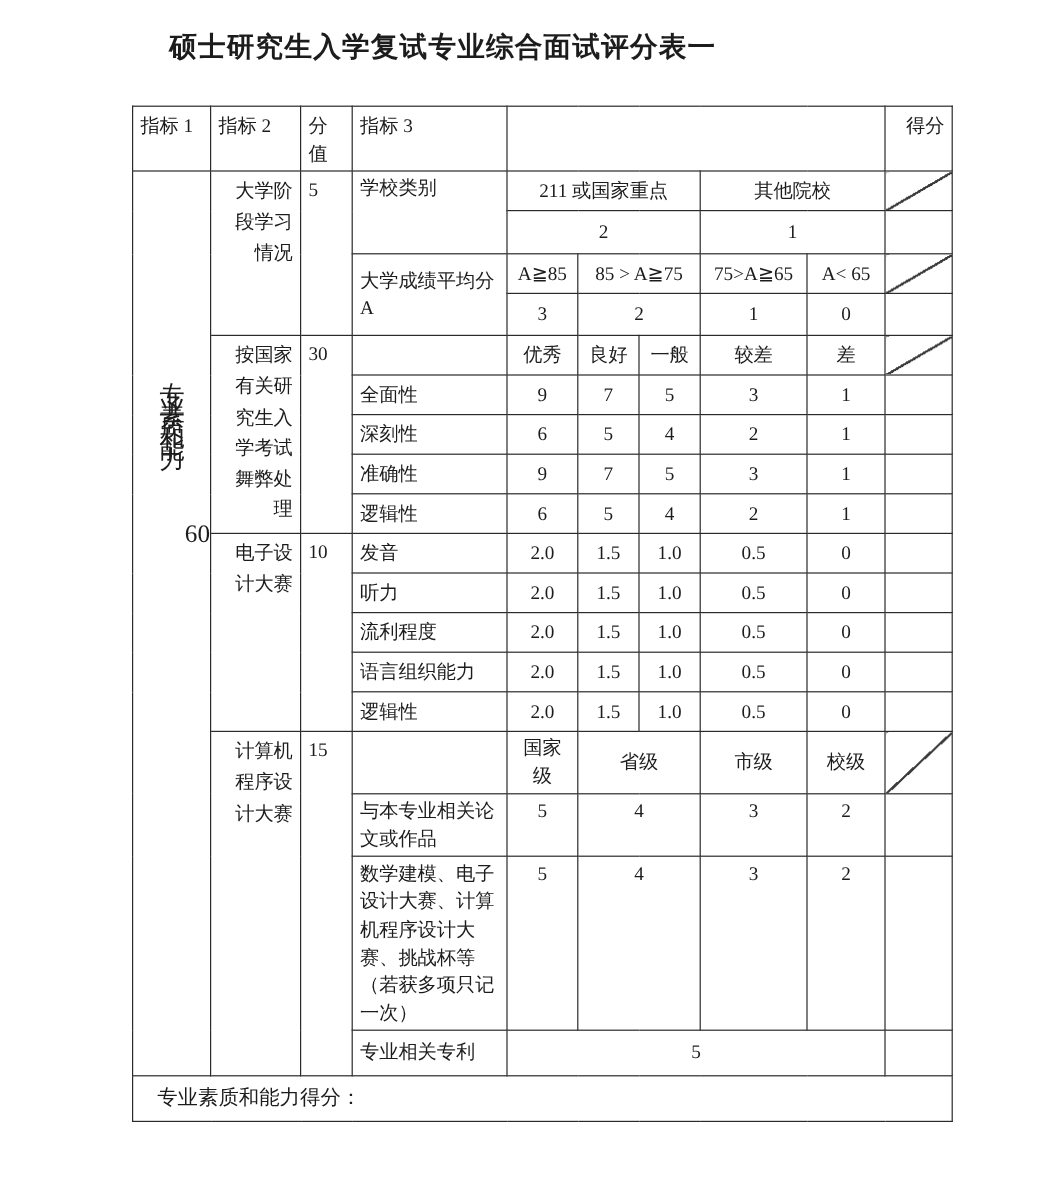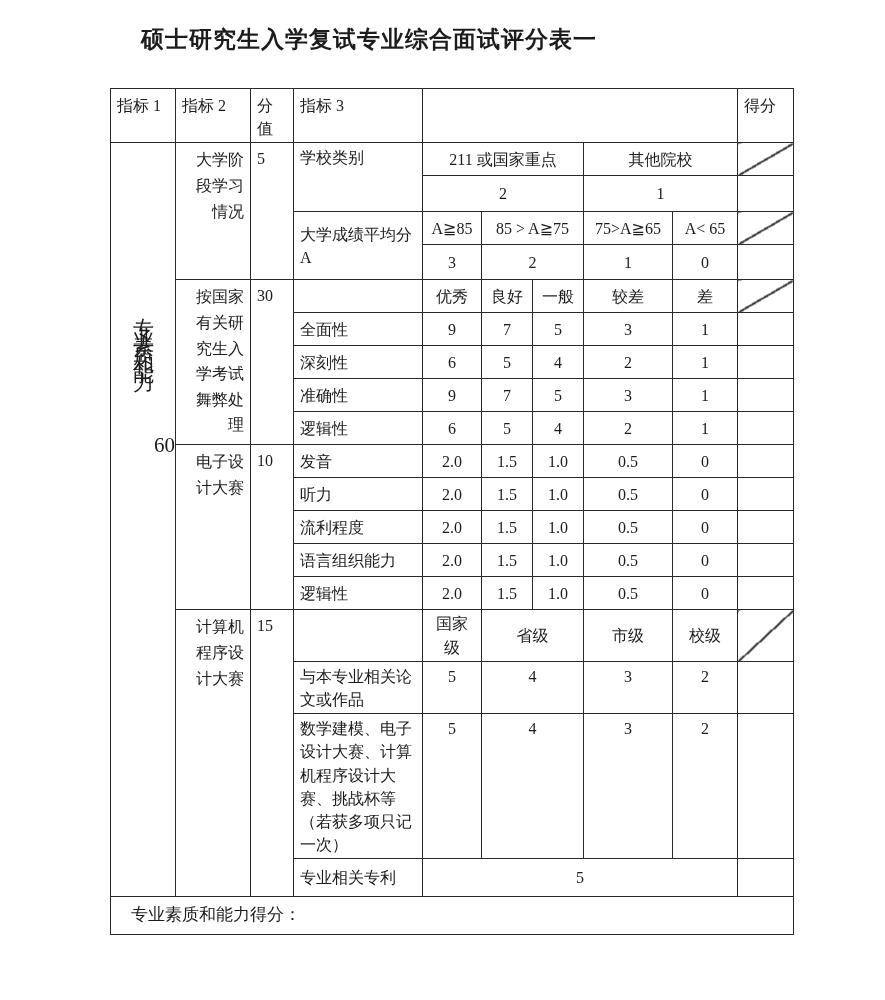--- a/index.html
+++ b/index.html
@@ -16,21 +16,21 @@
   table.score-table{
     position:absolute;left:110px;top:88px;width:683px;
     border-collapse:collapse;table-layout:fixed;
   }
   .score-table td,.score-table th{
     border:1.5px solid #2a2a2a;padding:2px 6px;font-size:16px;
     font-weight:normal;line-height:1.45;vertical-align:middle;
     overflow:hidden;word-break:break-all;
   }
   th.hd{vertical-align:top;text-align:left;padding-top:5px;}
-  th.hd-c{text-align:left;}
+  th.hd-c{text-align:right;}
   td.secname{vertical-align:top;text-align:right;padding-top:4px;line-height:1.6;}
   td.pts{vertical-align:top;text-align:left;padding-top:4px;}
   td.lbl{text-align:left;}
   td.top{vertical-align:top;padding-top:3px;font-family:Liberation Serif, serif;}
   td.val{text-align:center;}
   td.diag{
     background:linear-gradient(to bottom right,
       rgba(0,0,0,0) calc(50% - 1px), #3a3a3a calc(50% - 1px),
       #3a3a3a calc(50% + 1px), rgba(0,0,0,0) calc(50% + 1px));
   }

